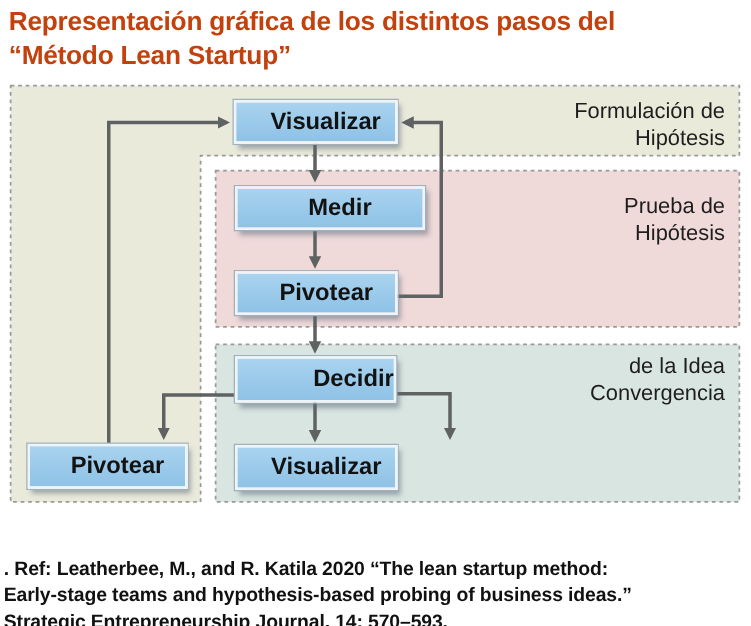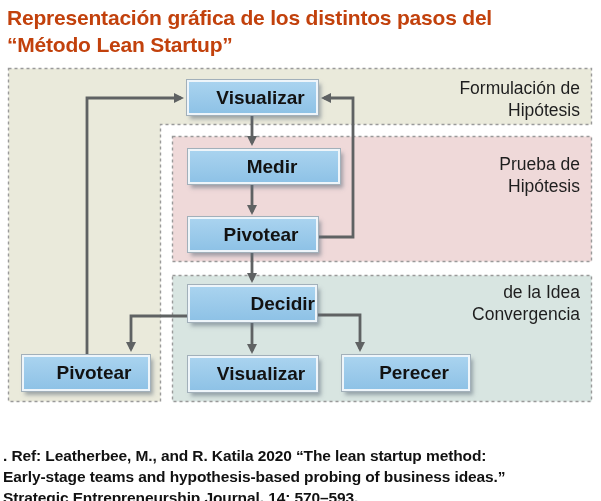--- a/index.html
+++ b/index.html
@@ -103,23 +103,20 @@
   </div>
   <div class="node" id="node-decidir">
     <span>Decidir</span>
   </div>
   <div class="node" id="node-pivotear">
     <span>Pivotear</span>
   </div>
   <div class="node" id="node-perseverar">
     <span>Visualizar</span>
   </div>
-  <div class="node" id="node-perecer">
-    <span>Perecer</span>
-  </div>
 
   <div class="footer">
     <div>. Ref: Leatherbee, M., and R. Katila 2020 “The lean startup method:</div>
     <div>Early-stage teams and hypothesis-based probing of business ideas.”</div>
     <div>Strategic Entrepreneurship Journal, 14: 570–593.</div>
   </div>
 
 </div>
 
 </body></html>

